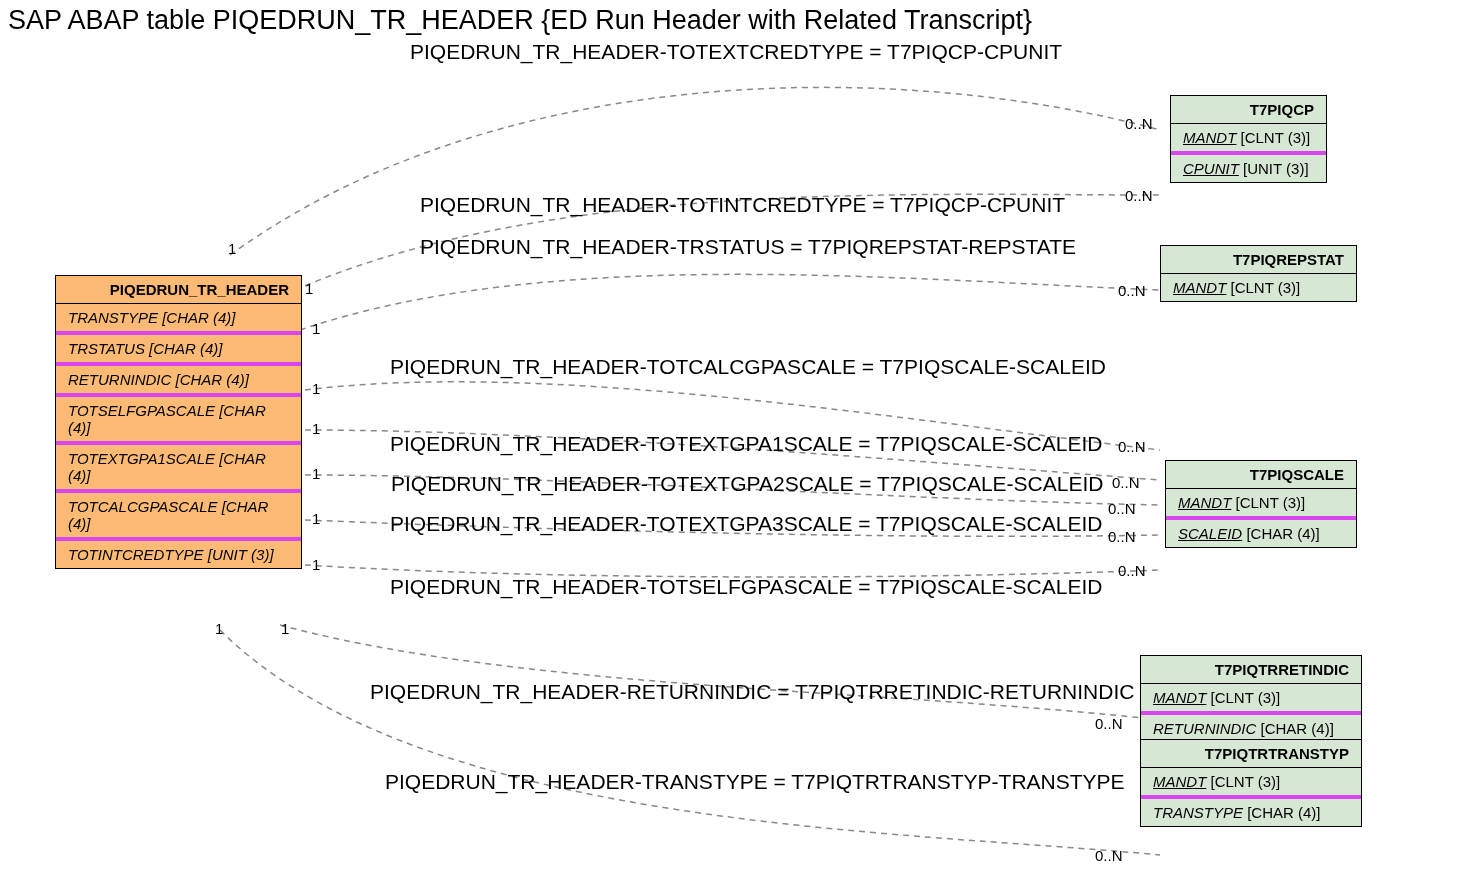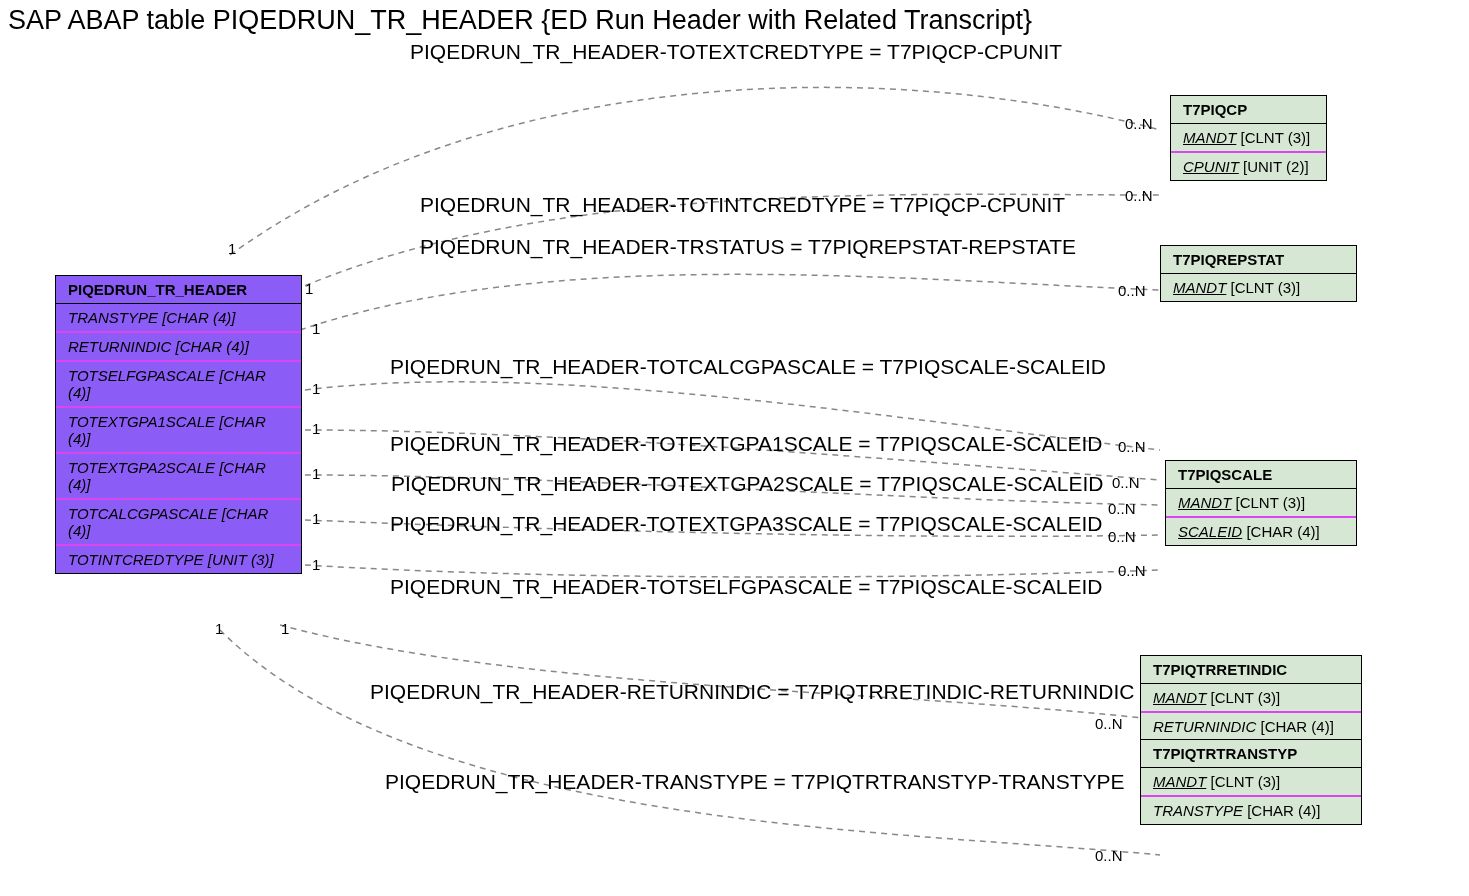--- a/index.html
+++ b/index.html
@@ -1,21 +1,21 @@
 <!DOCTYPE html>
 <html><head>
 <meta charset="utf-8">
 <style>
 body{margin:0;font-family:"Segoe UI",Arial,sans-serif;font-size:15px;color:#000;width:1469px;height:896px;position:relative;background:#fff;overflow:hidden}
 .title{position:absolute;left:8px;top:5px;font-size:27px}
 .box{position:absolute;border:1px solid #000;background:#ffffff}
-.box .hdr{font-weight:bold;text-align:left;padding:5px 12px;border-bottom:1px solid #000}
-.box .row{padding:5px 12px;border-bottom:2px solid #d946ef}
+.box .hdr{font-weight:bold;text-align:right;padding:5px 12px;border-bottom:1px solid #000}
+.box .row{padding:5px 12px;border-bottom:4px solid #d946ef}
 .box .row:last-child{border-bottom:none}
-.box.main{background:#8b5cf6}
+.box.main{background:#fdba74}
 .box.ref{background:#d6e8d4}
 .field-name{font-style:italic}
 .key{text-decoration:underline}
 .label{position:absolute;font-size:21px;white-space:nowrap}
 .card{position:absolute;font-size:15px}
 svg{position:absolute;left:0;top:0;width:1469px;height:896px;pointer-events:none}
 path{stroke:#888;stroke-width:1.5;stroke-dasharray:6 5;fill:none}
 </style>
 </head>
 <body>
@@ -32,32 +32,32 @@
 <path d="M 305 475 C 550 475, 900 500, 1160 505"></path>
 <path d="M 305 520 C 550 530, 900 540, 1160 535"></path>
 <path d="M 305 565 C 550 580, 900 580, 1160 570"></path>
 <path d="M 280 625 C 520 690, 900 690, 1160 720"></path>
 <path d="M 220 630 C 420 830, 900 830, 1160 855"></path>
 </svg>
 
 <div class="box main" style="left:55px;top:275px;width:245px">
   <div class="hdr">PIQEDRUN_TR_HEADER</div>
   <div class="row"><span class="field-name">TRANSTYPE [CHAR (4)]</span></div>
+  <div class="row"><span class="field-name">TRSTATUS [CHAR (4)]</span></div>
   <div class="row"><span class="field-name">RETURNINDIC [CHAR (4)]</span></div>
   <div class="row"><span class="field-name">TOTSELFGPASCALE [CHAR (4)]</span></div>
   <div class="row"><span class="field-name">TOTEXTGPA1SCALE [CHAR (4)]</span></div>
-  <div class="row"><span class="field-name">TOTEXTGPA2SCALE [CHAR (4)]</span></div>
   <div class="row"><span class="field-name">TOTCALCGPASCALE [CHAR (4)]</span></div>
   <div class="row"><span class="field-name">TOTINTCREDTYPE [UNIT (3)]</span></div>
 </div>
 
 <div class="box ref" style="left:1170px;top:95px;width:155px">
   <div class="hdr">T7PIQCP</div>
   <div class="row"><span class="field-name key">MANDT</span> <span>[CLNT (3)]</span></div>
-  <div class="row"><span class="field-name key">CPUNIT</span> <span>[UNIT (2)]</span></div>
+  <div class="row"><span class="field-name key">CPUNIT</span> <span>[UNIT (3)]</span></div>
 </div>
 <div class="box ref" style="left:1160px;top:245px;width:195px">
   <div class="hdr">T7PIQREPSTAT</div>
   <div class="row"><span class="field-name key">MANDT</span> <span>[CLNT (3)]</span></div>
 </div>
 <div class="box ref" style="left:1165px;top:460px;width:190px">
   <div class="hdr">T7PIQSCALE</div>
   <div class="row"><span class="field-name key">MANDT</span> <span>[CLNT (3)]</span></div>
   <div class="row"><span class="field-name key">SCALEID</span> <span>[CHAR (4)]</span></div>
 </div>

